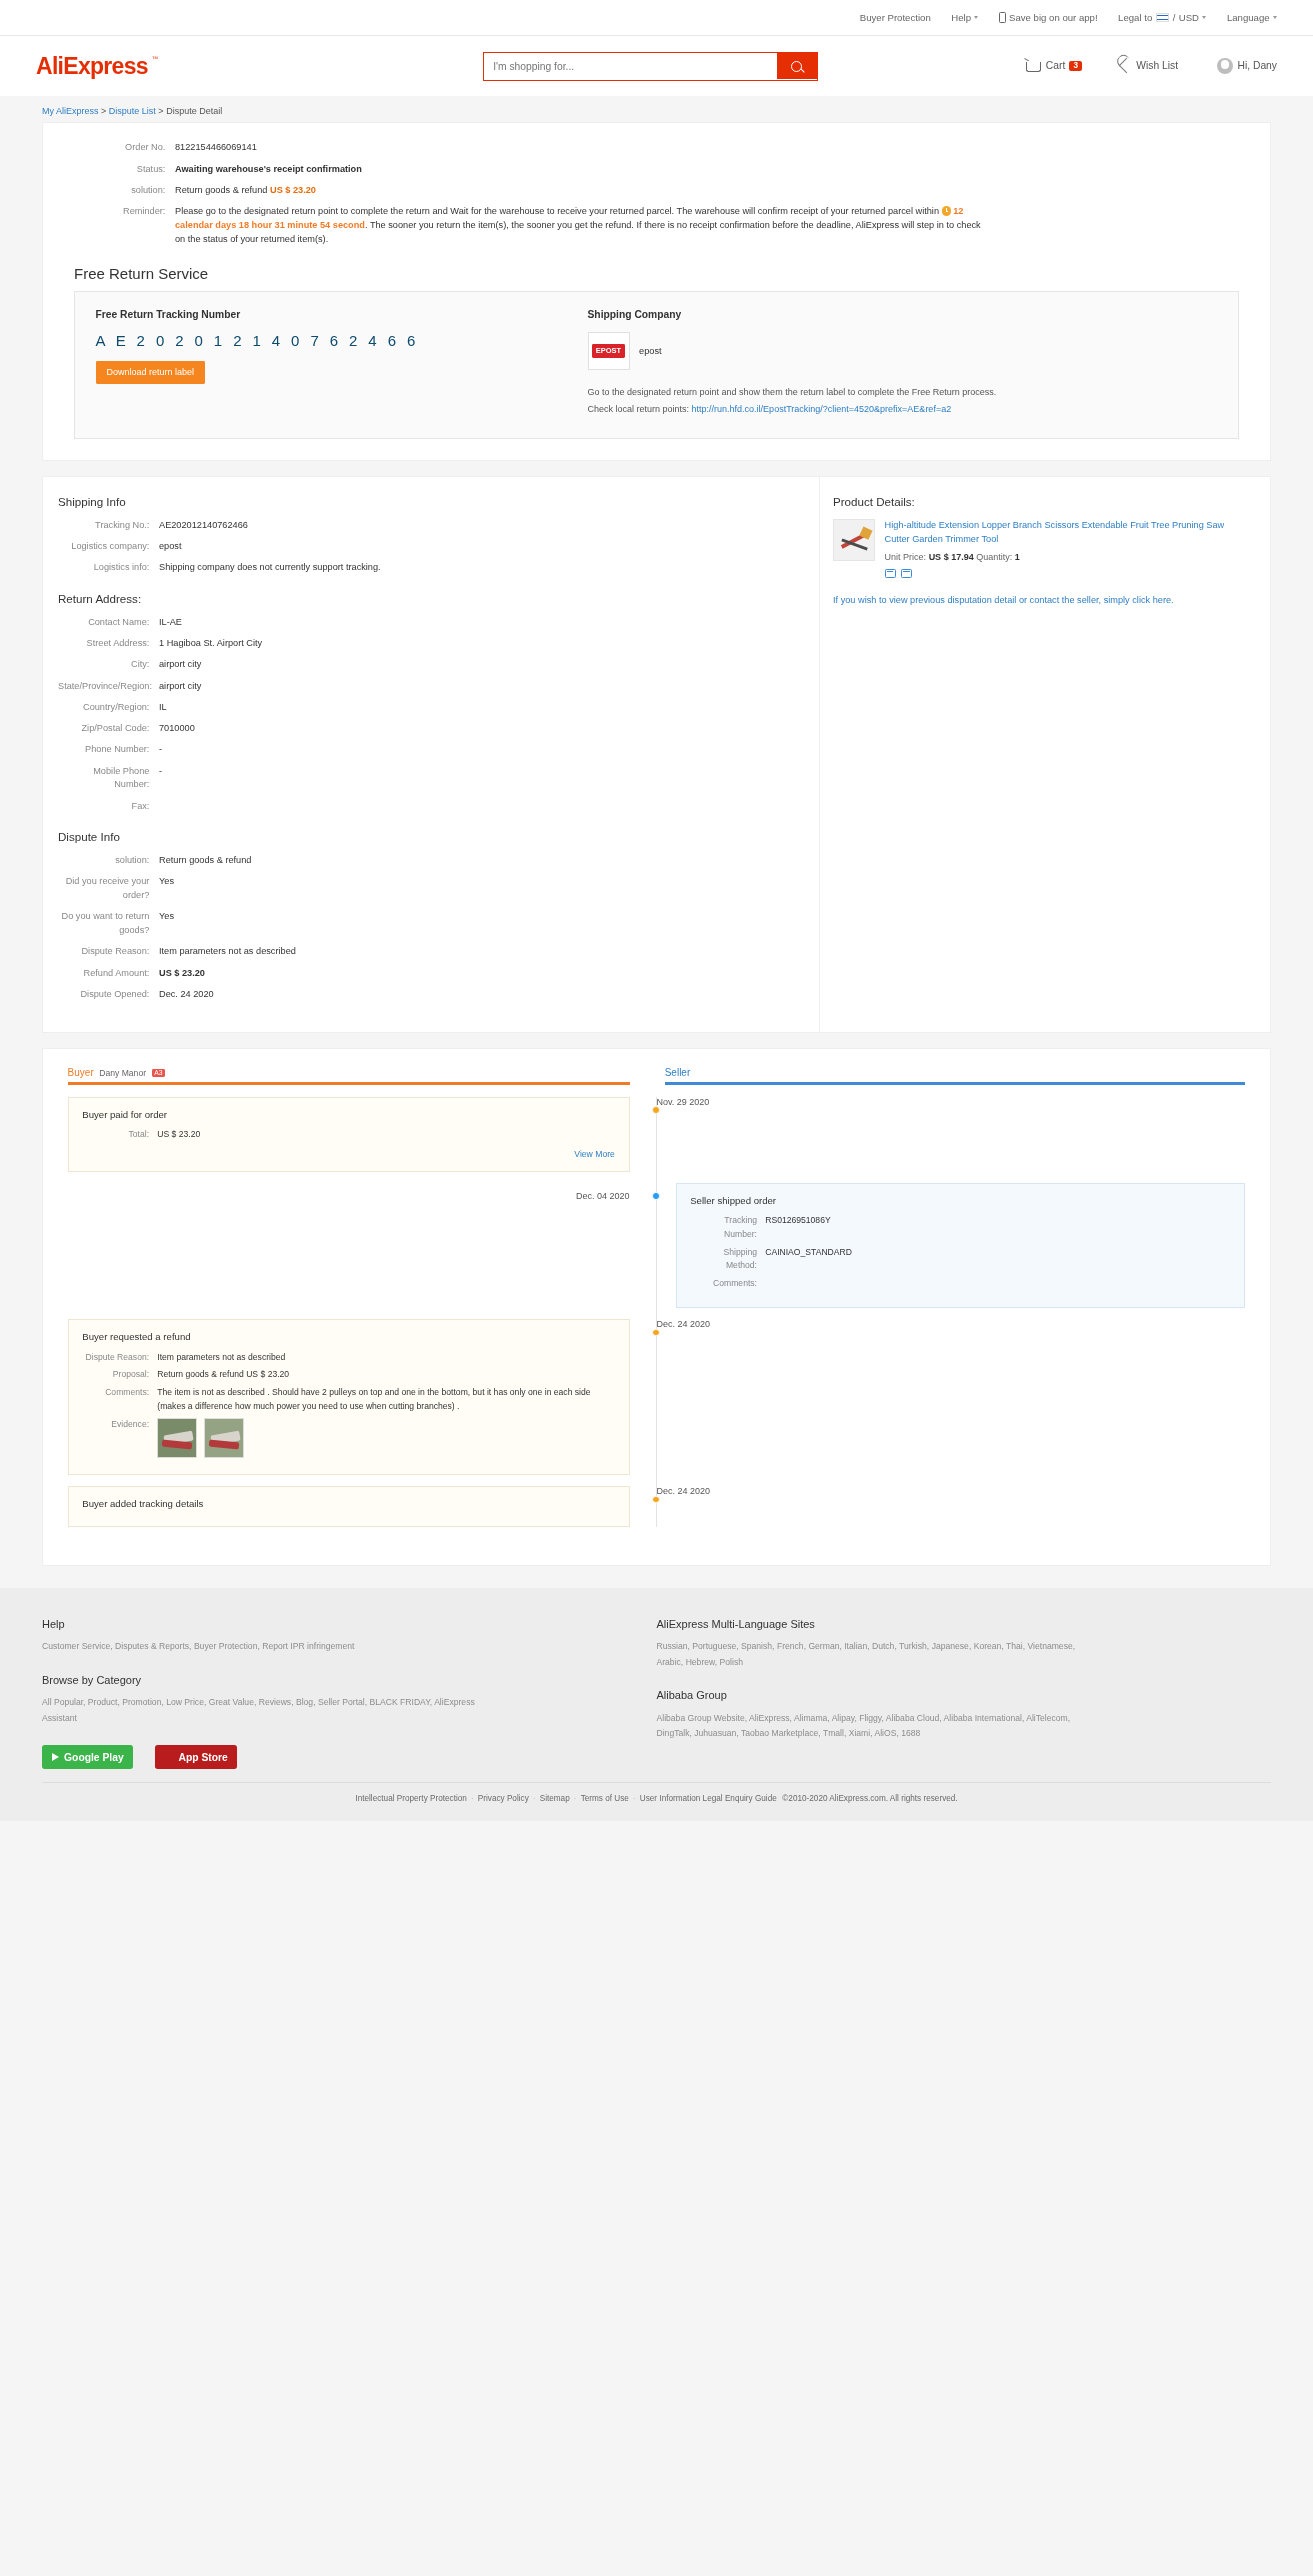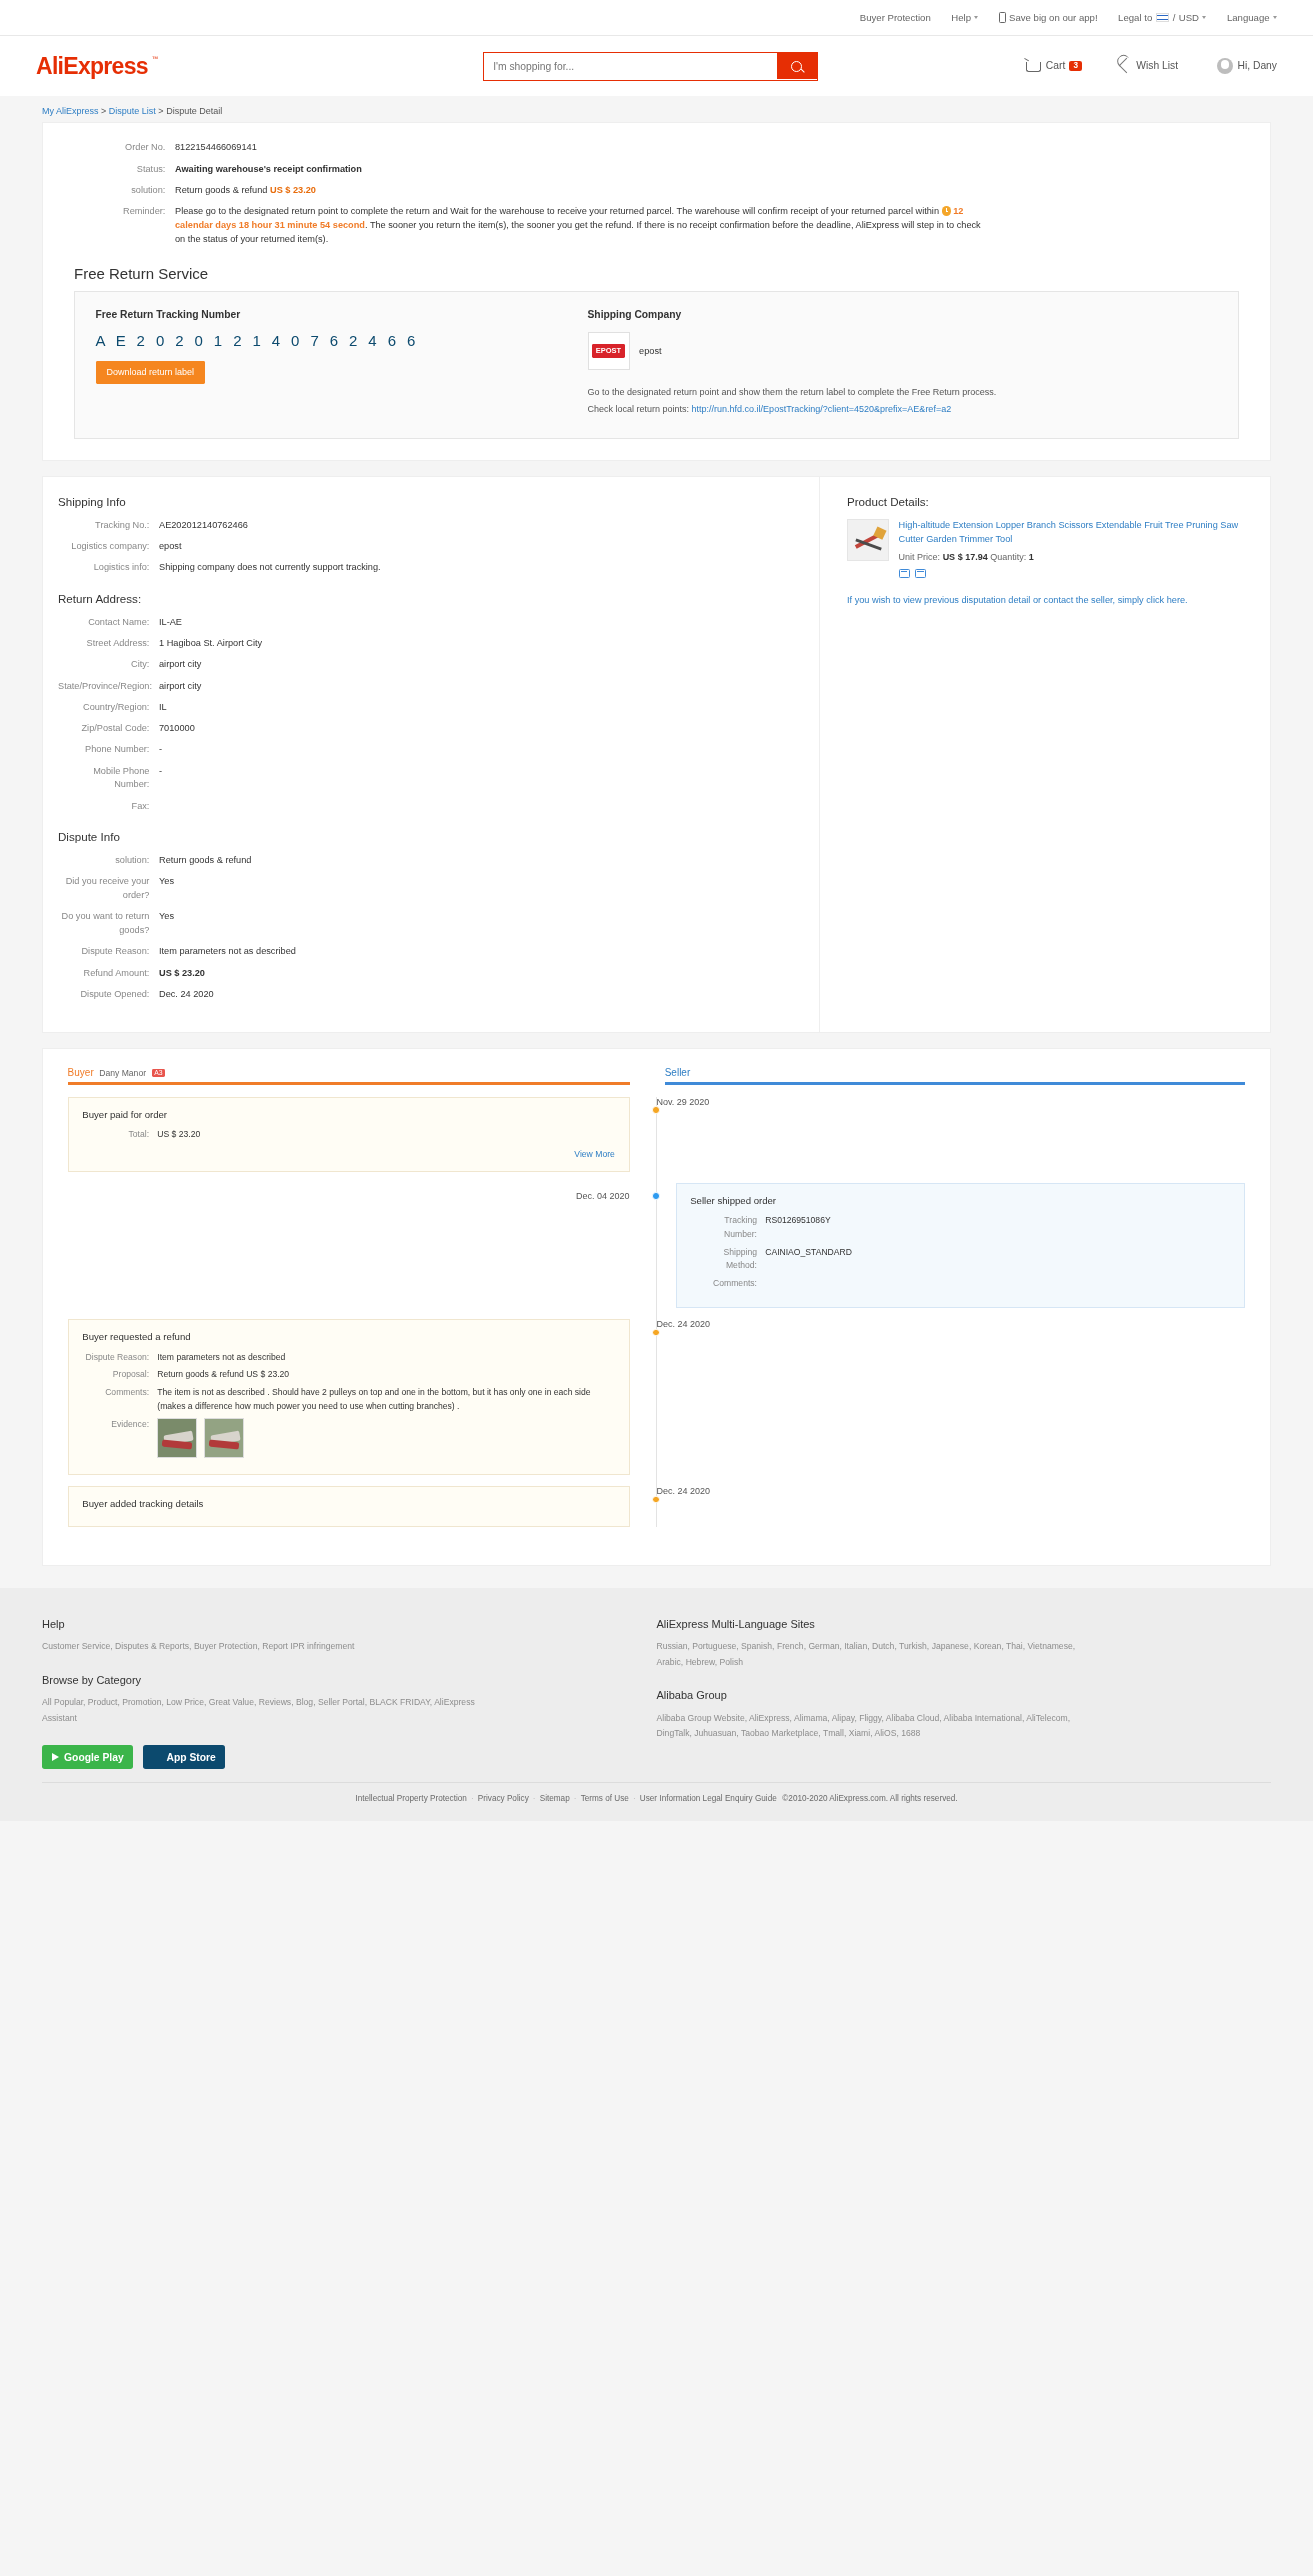--- a/index.html
+++ b/index.html
@@ -80,21 +80,21 @@
   .fr-right { flex:1; }
   .epost-row { display:flex; align-items:center; gap:9.6px; margin-bottom:13.7px; }
   .epost-logo { width:42px;height:38px;background:#fff;border:0.7px solid #e0e0e0;display:flex;align-items:center;justify-content:center; }
   .epost-mark { background:#d8232a;color:#fff;font-size:7.5px;font-weight:bold;padding:2.1px 4.1px;border-radius:1.4px; }
   .fr-note { font-size:9px; color:#555; line-height:1.9; }
   .fr-note a { color:#2e7ec4; text-decoration:none; word-break:break-all; }
 
   
   .two-col { display:flex; }
   .col-left { flex:1; padding:18px 27px 23px 15px; }
-  .col-right { width:451px; border-left:0.7px solid #eee; padding:18px 27px 23px 27px; }
+  .col-right { width:451px; border-left:0.7px solid #eee; padding:18px 27px 23px 13px; }
   h4.blk { font-size:11.6px; font-weight:normal; color:#333; margin:0 0 11px; }
   h4.blk2 { font-size:11.6px; font-weight:normal; color:#333; margin:16.4px 0 11px; }
   .prod { display:flex; gap:9.6px; }
   .prod-img { width:42px;height:42px;border:0.7px solid #e5e5e5;background:#f1f1f1;flex:none;position:relative;overflow:hidden;}
   .prod-img .b1{position:absolute;width:30px;height:4.1px;background:#c1443a;transform:rotate(-28deg);left:5.5px;top:18px;}
   .prod-img .b2{position:absolute;width:27px;height:3.4px;background:#4b4b4b;transform:rotate(20deg);left:6.8px;top:23px;}
   .prod-img .b3{position:absolute;width:9.6px;height:9.6px;background:#e0a33a;left:27px;top:8.2px;transform:rotate(25deg);}
   .prod-title { color:#2e7ec4; font-size:9.2px; line-height:1.5; text-decoration:none; display:block; }
   .prod-meta { font-size:9px; color:#666; margin-top:5.5px; }
   .prod-meta b { color:#333; }
@@ -140,21 +140,21 @@
 
   
   .footer { background:#ededed; padding:30px 42px 18px; margin-top:22px; }
   .f-cols { display:flex; }
   .f-col { width:50%; }
   .f-col h5 { font-size:11px; font-weight:normal; color:#333; margin:0 0 9.6px; }
   .f-col p { font-size:8.6px; color:#8d8d8d; line-height:1.8; margin:0 0 19px; max-width:438px; }
   .stores { display:flex; gap:9.6px; margin-top:2.7px; }
   .store { display:flex; align-items:center; gap:5.5px; color:#fff; padding:5.5px 9.6px; border-radius:2.7px; font-size:10.3px; font-weight:bold; }
   .store.gp { background:#3bb54a; }
-  .store.as { background:#0c4a6e; }
+  .store.as { background:#b91c1c;margin-left:12px; }
   .tri { width:0;height:0;border-top:4.8px solid transparent;border-bottom:4.8px solid transparent;border-left:7.5px solid #fff; }
   .apple { font-size:11.6px; }
   .copy { border-top:0.7px solid #dcdcdc; margin-top:12.3px; padding-top:11px; text-align:center; font-size:8.2px; color:#6a6a6a; }
   .copy a { color:#6a6a6a; text-decoration:none; }
   .copy .sep { margin:0 4.1px; color:#bbb; }
 </style>
 </head>
 <body>
 
 <div class="page">

